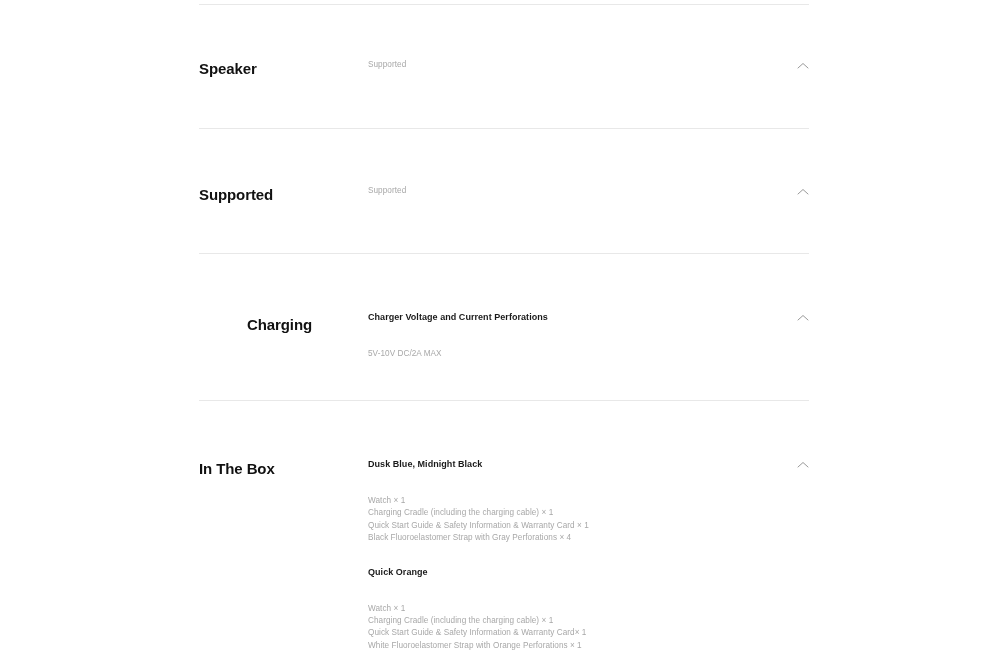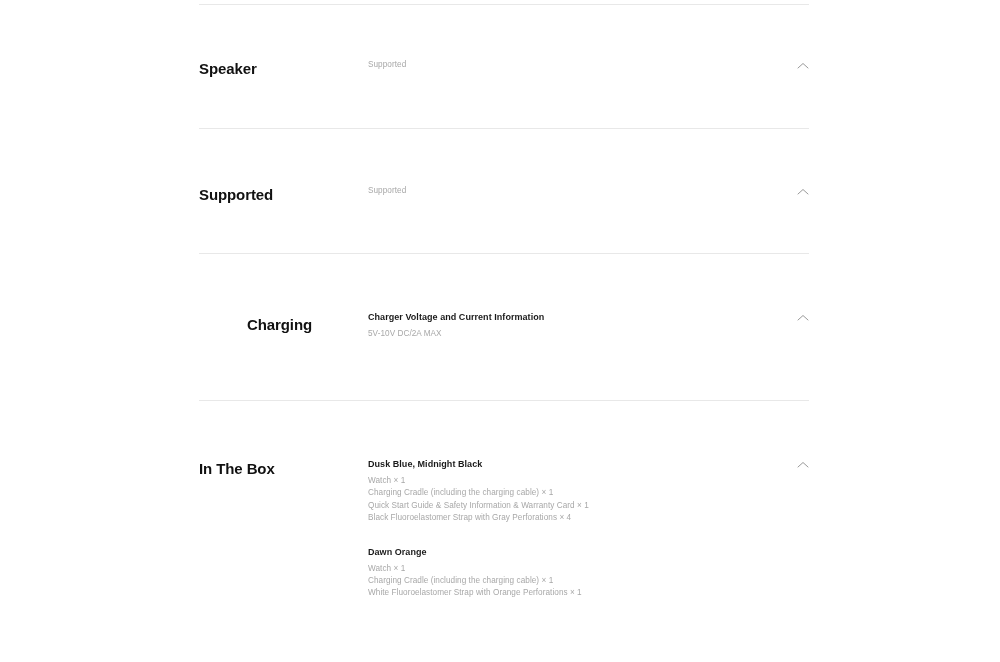--- a/index.html
+++ b/index.html
@@ -72,21 +72,21 @@
     font-size: 8.2px;
     font-weight: normal;
     color: #a8a8a8;
     line-height: 12.4px;
     letter-spacing: 0.05px;
     margin: 0;
     white-space: nowrap;
   }
 
   .value-block {
-    margin-top: 4px;
+    margin-top: 24px;
   }
 
   .group-gap {
     margin-top: 21px;
   }
 
   .chevron {
     position: absolute;
     right: 0;
     top: 0;
@@ -131,21 +131,21 @@
         <path d="M2 9 L7 4.5 L12 9" stroke="#9a9a9a" stroke-width="1" stroke-linecap="round" stroke-linejoin="round" fill="none"></path>
       </svg>
     </div>
   </div>
 
   <div class="divider" style="top:253px;"></div>
 
   <div class="spec-row" style="top:311px;">
     <div class="spec-label" style="top:4px;margin-left:48px;">Charging</div>
     <div class="spec-body">
-      <div class="sub-title">Charger Voltage and Current Information</div>
+      <div class="sub-title">Charger Voltage and Current Perforations</div>
       <div class="value-block">
         <div class="sub-value">5V-10V DC/2A MAX</div>
       </div>
     </div>
     <div class="chevron">
       <svg viewBox="0 0 14 14" fill="none" xmlns="http://www.w3.org/2000/svg">
         <path d="M2 9 L7 4.5 L12 9" stroke="#9a9a9a" stroke-width="1" stroke-linecap="round" stroke-linejoin="round" fill="none"></path>
       </svg>
     </div>
   </div>
@@ -160,24 +160,25 @@
         <div class="sub-title">Dusk Blue, Midnight Black</div>
         <div class="value-block">
           <div class="sub-value">Watch × 1</div>
           <div class="sub-value">Charging Cradle (including the charging cable) × 1</div>
           <div class="sub-value">Quick Start Guide &amp; Safety Information &amp; Warranty Card × 1</div>
           <div class="sub-value">Black Fluoroelastomer Strap with Gray Perforations × 4</div>
         </div>
       </div>
 
       <div class="group-gap">
-        <div class="sub-title">Dawn Orange</div>
+        <div class="sub-title">Quick Orange</div>
         <div class="value-block">
           <div class="sub-value">Watch × 1</div>
           <div class="sub-value">Charging Cradle (including the charging cable) × 1</div>
+          <div class="sub-value">Quick Start Guide &amp; Safety Information &amp; Warranty Card× 1</div>
           <div class="sub-value">White Fluoroelastomer Strap with Orange Perforations × 1</div>
         </div>
       </div>
 
     </div>
     <div class="chevron">
       <svg viewBox="0 0 14 14" fill="none" xmlns="http://www.w3.org/2000/svg">
         <path d="M2 9 L7 4.5 L12 9" stroke="#9a9a9a" stroke-width="1" stroke-linecap="round" stroke-linejoin="round" fill="none"></path>
       </svg>
     </div>

